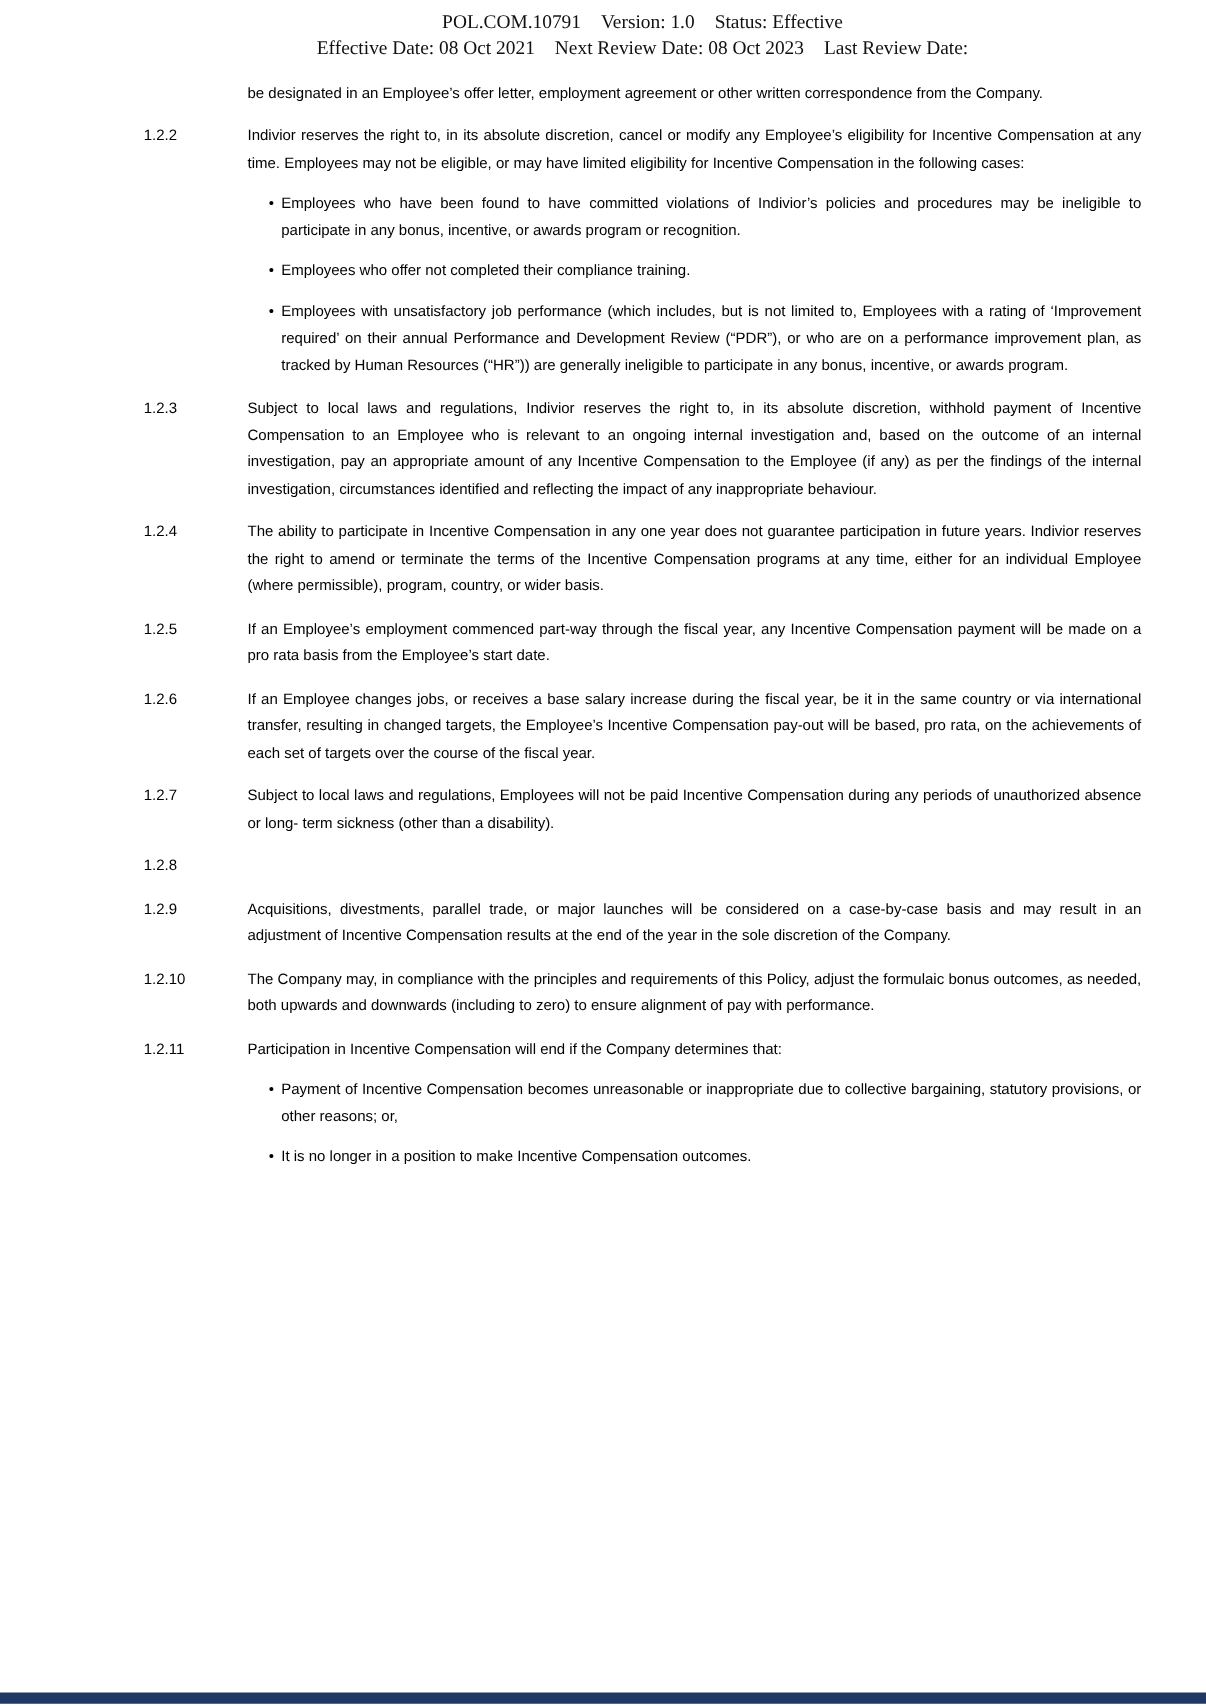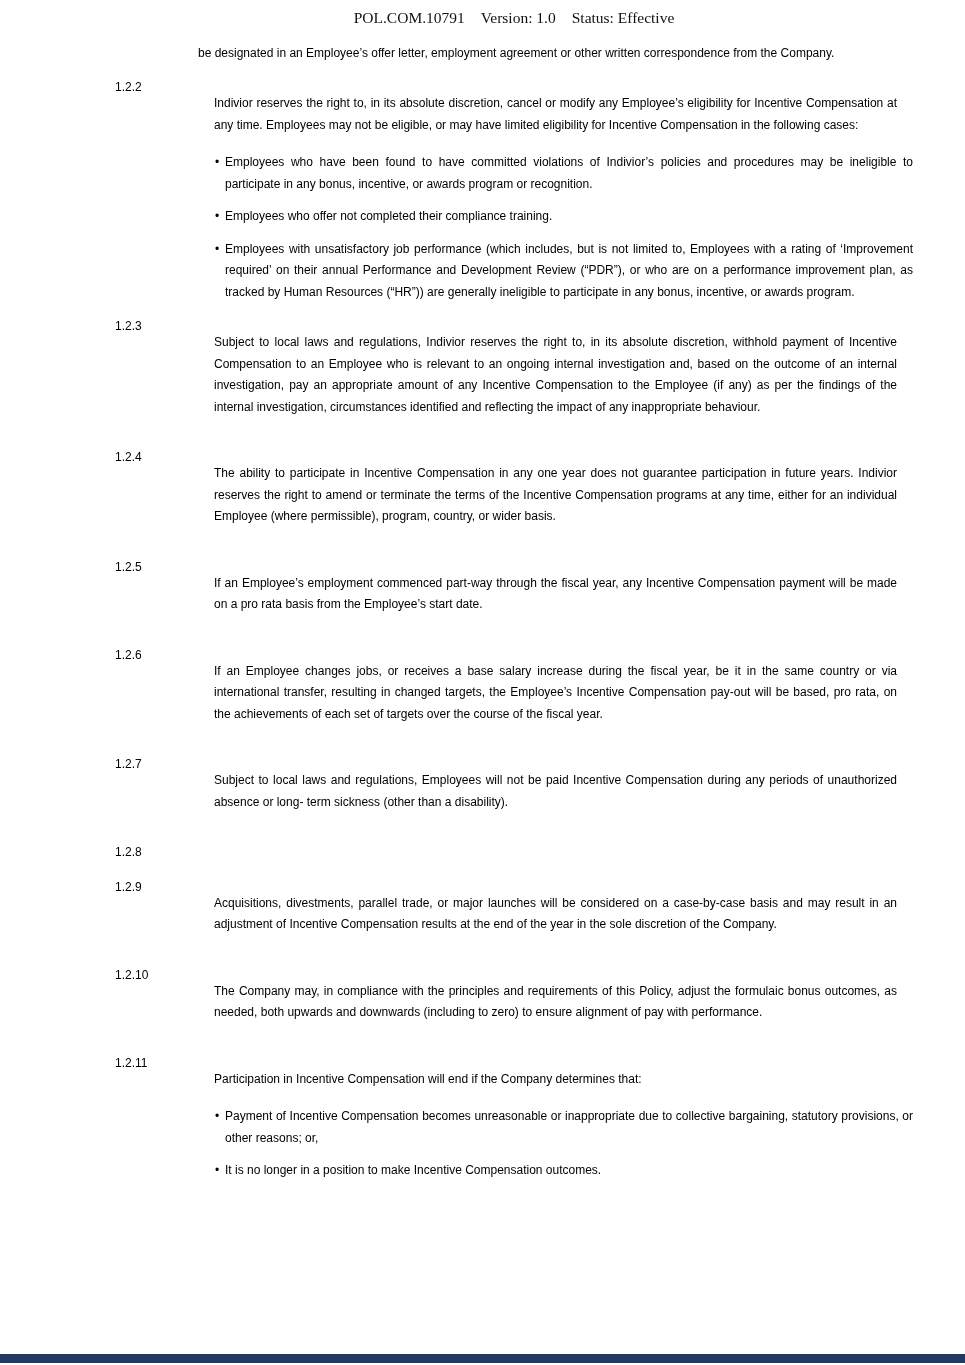--- a/index.html
+++ b/index.html
@@ -41,21 +41,21 @@
     line-height: 21.5px;
   }
   .item-num {
     width: 83px;
     flex-shrink: 0;
   }
   .item-body {
     flex: 1;
     text-align: justify;
   }
-  .item-body p { margin: 16px; }
+  .item-body p { margin: 0; }
   .bullet-row {
     display: flex;
     margin-top: 11px;
   }
   .bullet-marker {
     width: 27px;
     padding-left: 17px;
     flex-shrink: 0;
   }
   .bullet-text {
@@ -73,20 +73,25 @@
 </head>
 <body>
 
 <div class="content">
 
   <div class="doc-header">
     <div class="header-line">
       <span>POL.COM.10791</span>
       <span>Version: 1.0</span>
       <span>Status: Effective</span>
+    </div>
+    <div class="header-line">
+      <span>Effective Date: 08 Oct 2021</span>
+      <span>Next Review Date: 08 Oct 2023</span>
+      <span>Last Review Date:</span>
     </div>
   </div>
 
   <p class="intro">be designated in an Employee’s offer letter, employment agreement or other written correspondence from the Company.</p>
 
   <div class="item">
     <div class="item-num">1.2.2</div>
     <div class="item-body">
       <p>Indivior reserves the right to, in its absolute discretion, cancel or modify any Employee’s eligibility for Incentive Compensation at any time. Employees may not be eligible, or may have limited eligibility for Incentive Compensation in the following cases:</p>
       <div class="bullet-row">

